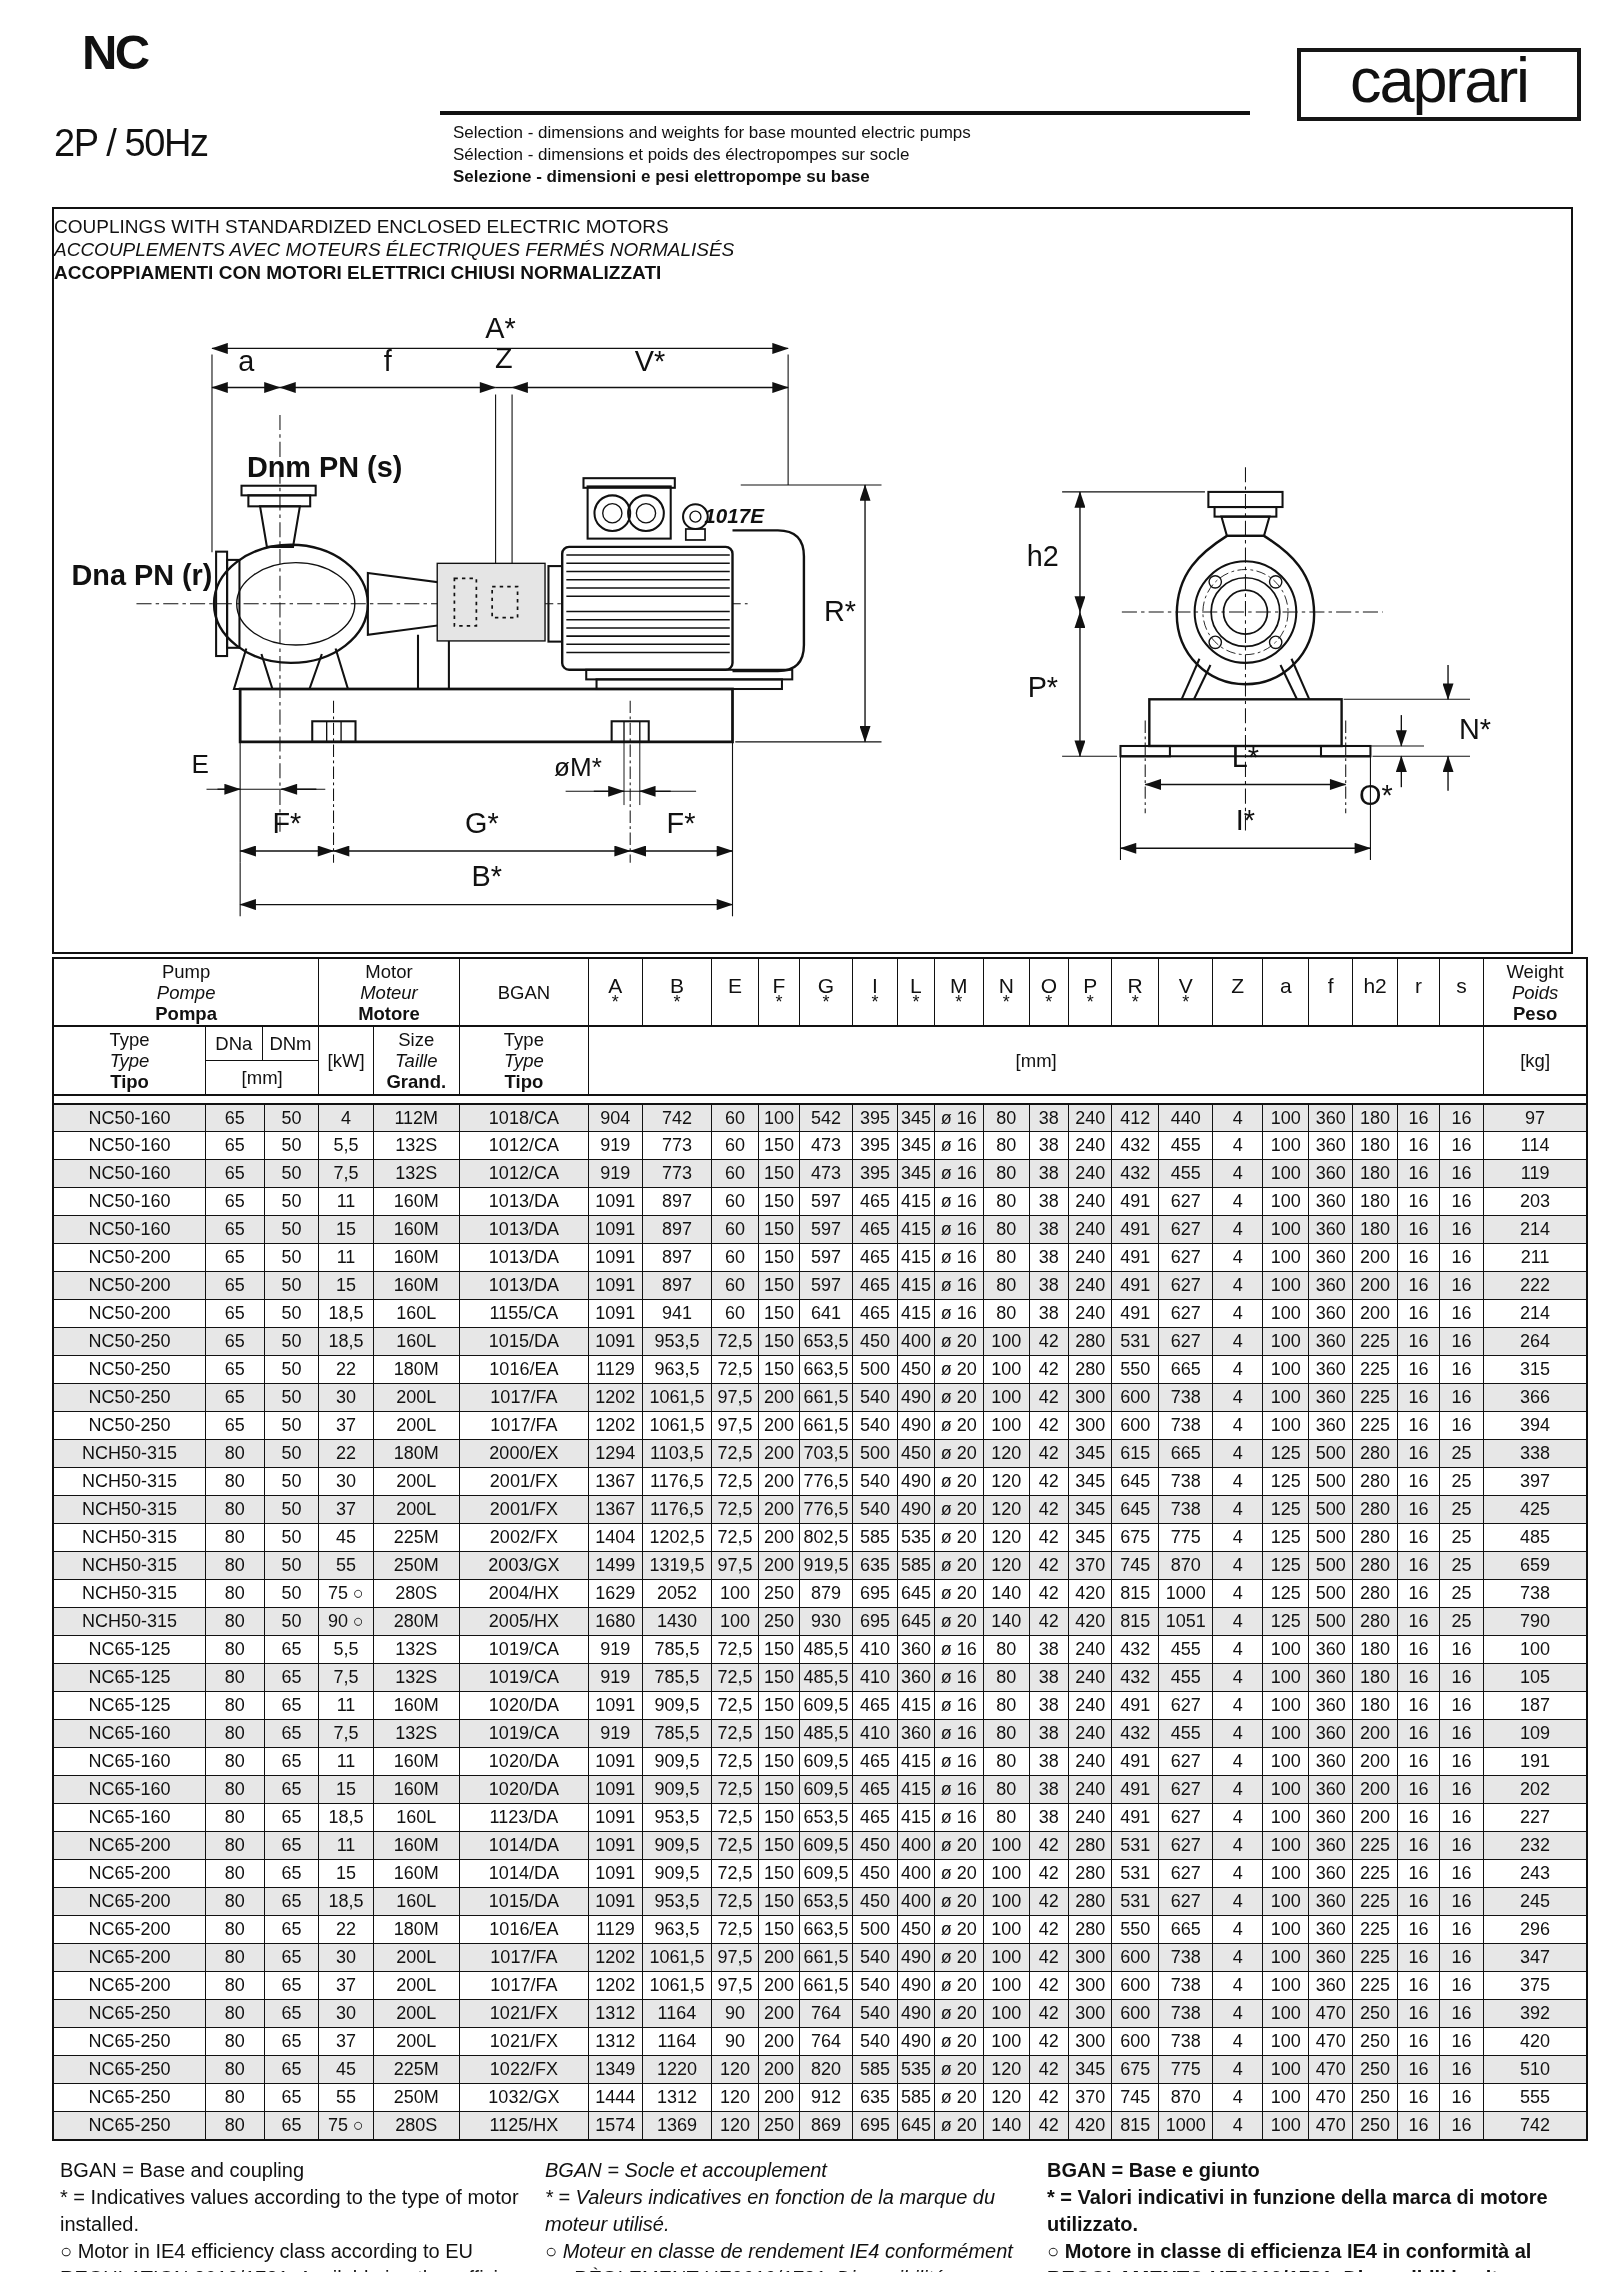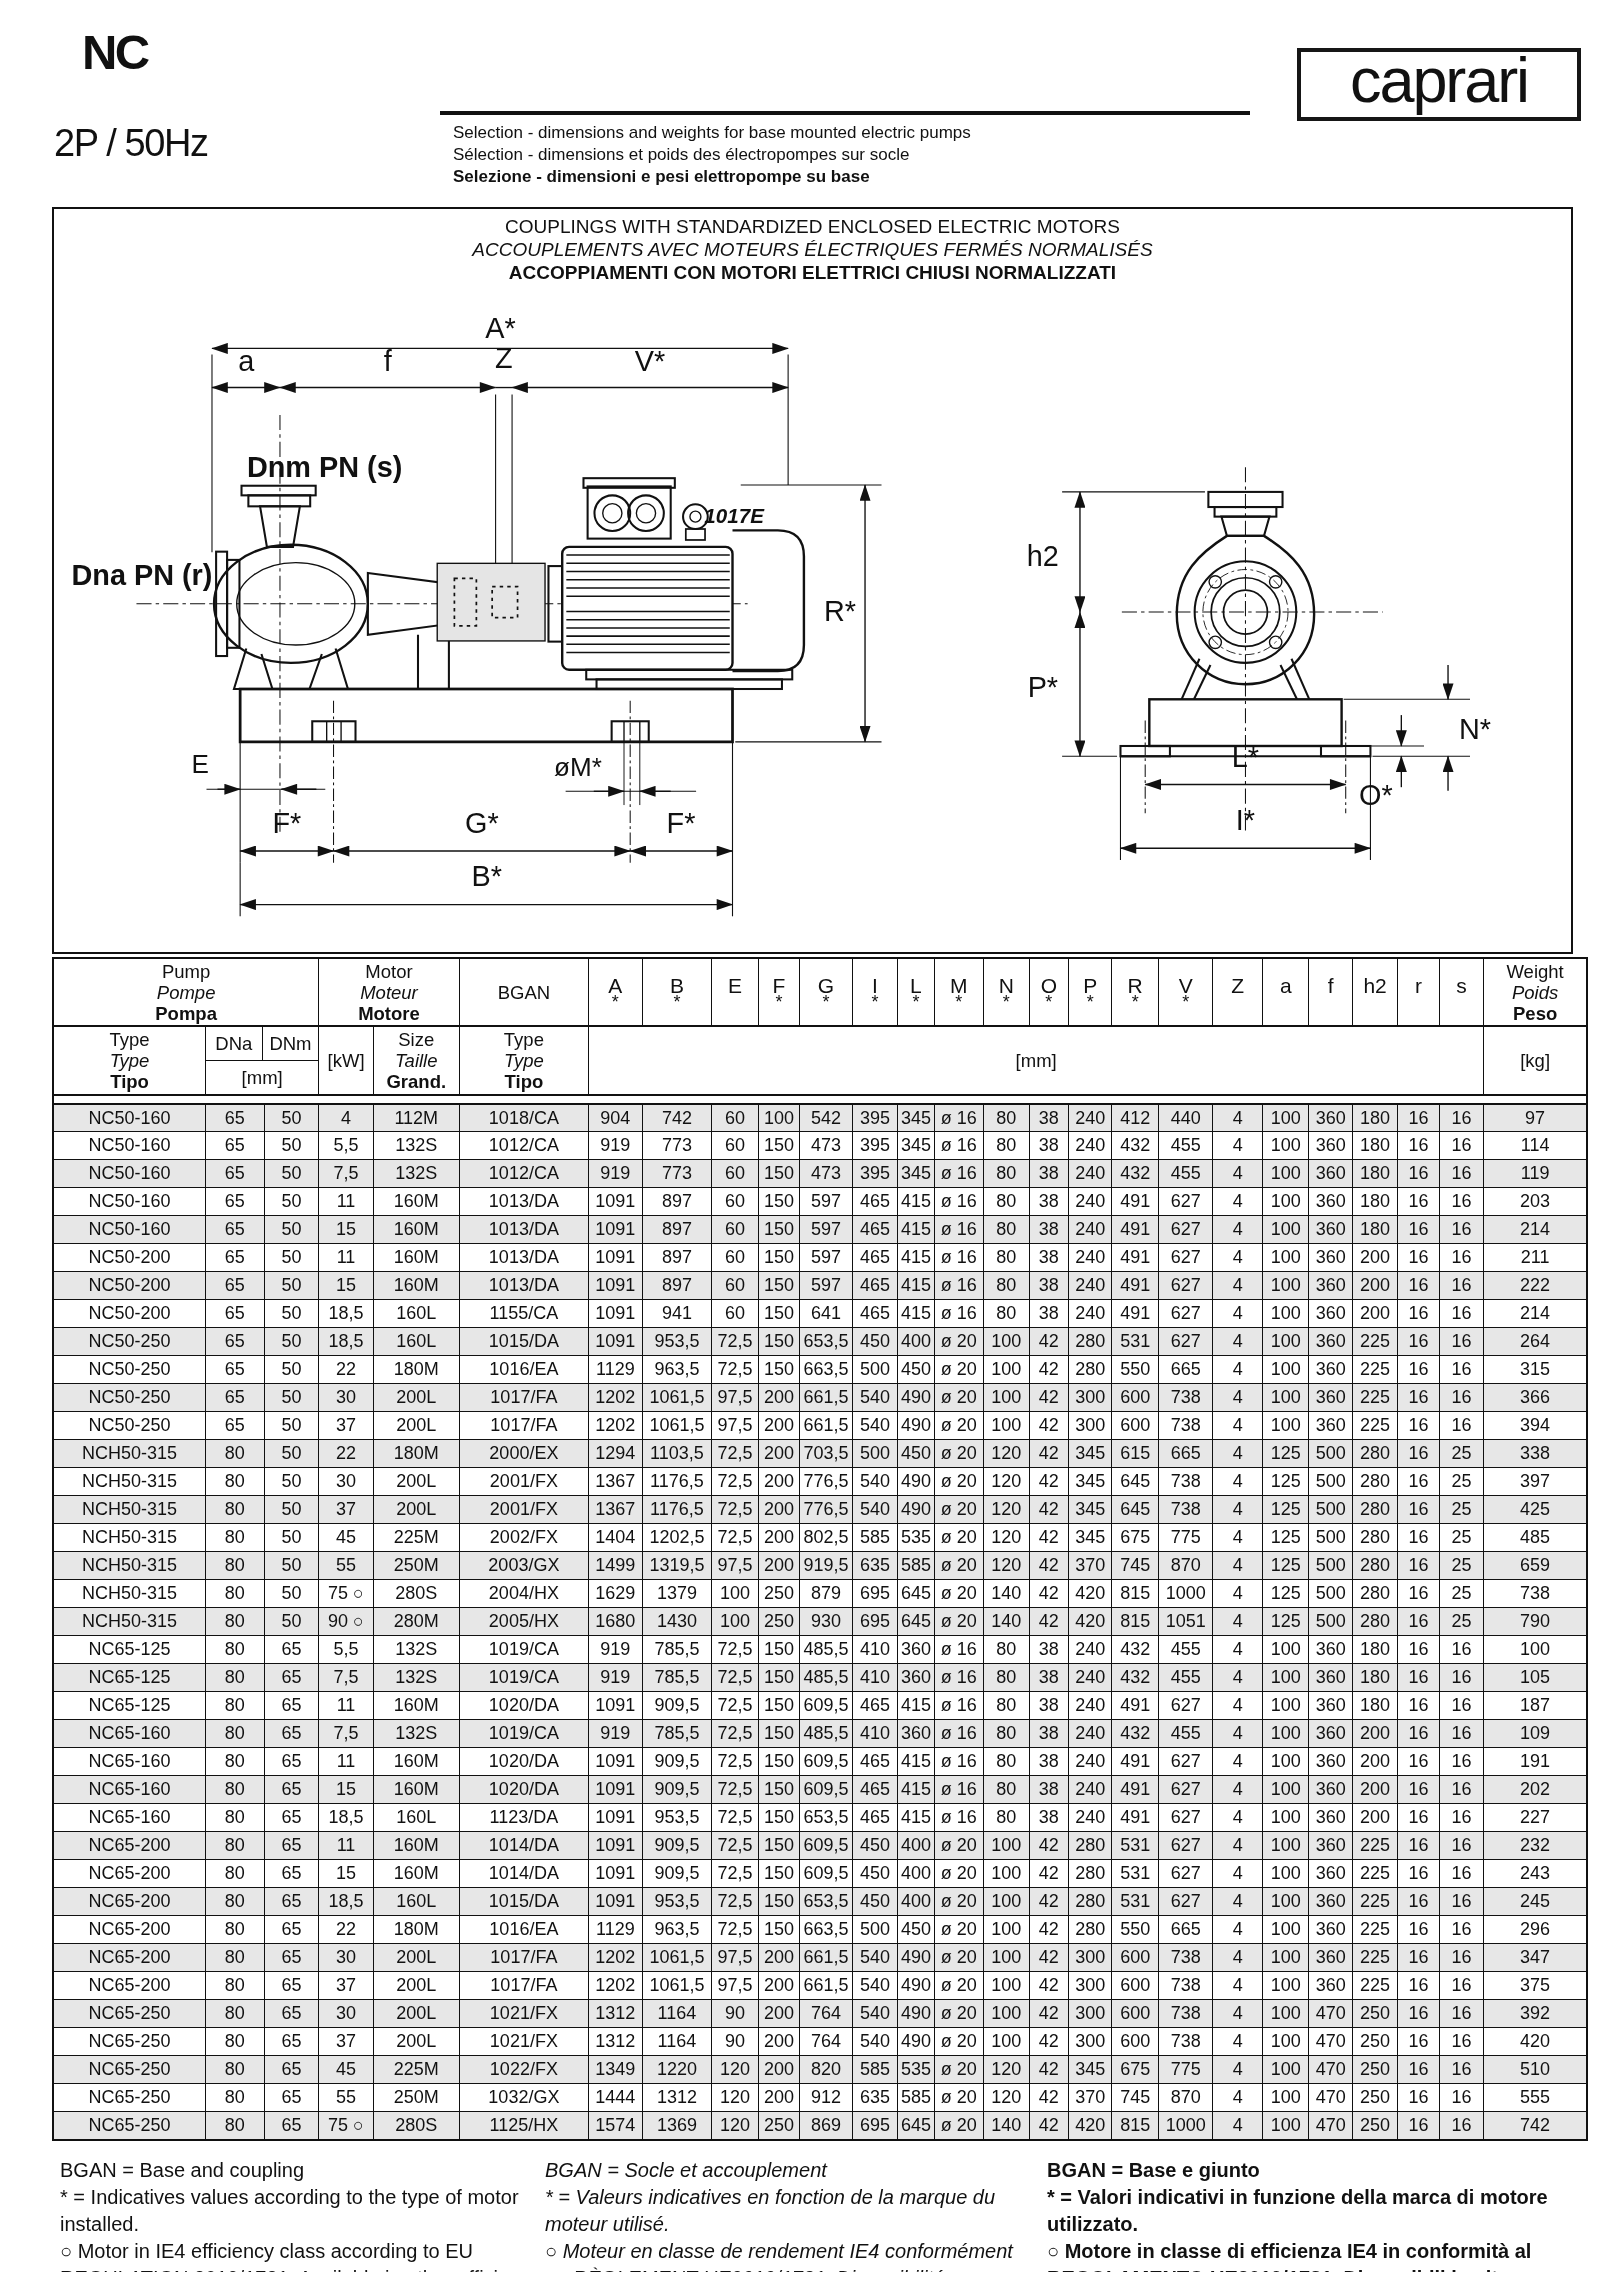--- a/index.html
+++ b/index.html
@@ -10,21 +10,21 @@
   .speed{position:absolute;left:54px;top:122px;font-size:38px;font-weight:normal;letter-spacing:-1.4px;}
   .hrule{position:absolute;left:440px;top:111px;width:810px;height:4.1px;background:#111;}
   .subtitles{position:absolute;left:453px;top:122px;width:790px;text-align:left;font-size:17px;line-height:22px;}
   .subtitles .fr{}
   .subtitles .it{font-weight:bold;}
   .logo{position:absolute;left:1297px;top:48px;width:276px;height:65px;border:4.8px solid #161616;
         display:flex;align-items:center;justify-content:center;}
   .logo span{font-size:63px;font-weight:normal;letter-spacing:-2.1px;line-height:0.9;transform:translateY(-4.1px);}
   
   .drawbox{position:absolute;left:52px;top:207px;width:1517px;height:743px;border:2.1px solid #111;}
-  .dtitles{position:absolute;left:0;top:5.5px;width:100%;text-align:center;font-size:19px;line-height:23px;z-index:2;}
+  .dtitles{position:absolute;left:0;top:5.5px;width:100%;font-size:19px;line-height:23px;z-index:2;}
   .dtitles .fr{font-style:italic;}
   .dtitles .it{font-weight:bold;}
   svg text{font-family:"Liberation Sans",sans-serif;}
   .dimtxt{font-size:42px;fill:#111;}
   .dimtxt-s{font-size:38px;fill:#111;}
   .blbl{font-size:42px;font-weight:bold;fill:#111;}
   .mcode{font-size:30px;font-weight:bold;font-style:italic;fill:#111;}
   
   .dims-table{position:absolute;left:52px;top:957px;width:1536px;border-collapse:collapse;table-layout:fixed;}
   .dims-table th,.dims-table td{border:1.4px solid #111;text-align:center;vertical-align:middle;padding:0;}
@@ -907,21 +907,21 @@
           <td>659</td>
         </tr>
         <tr>
           <td>NCH50-315</td>
           <td>80</td>
           <td>50</td>
           <td>75 ○</td>
           <td>280S</td>
           <td>2004/HX</td>
           <td>1629</td>
-          <td>1379</td>
+          <td>2052</td>
           <td>100</td>
           <td>250</td>
           <td>879</td>
           <td>695</td>
           <td>645</td>
           <td>ø 20</td>
           <td>140</td>
           <td>42</td>
           <td>420</td>
           <td>815</td>

